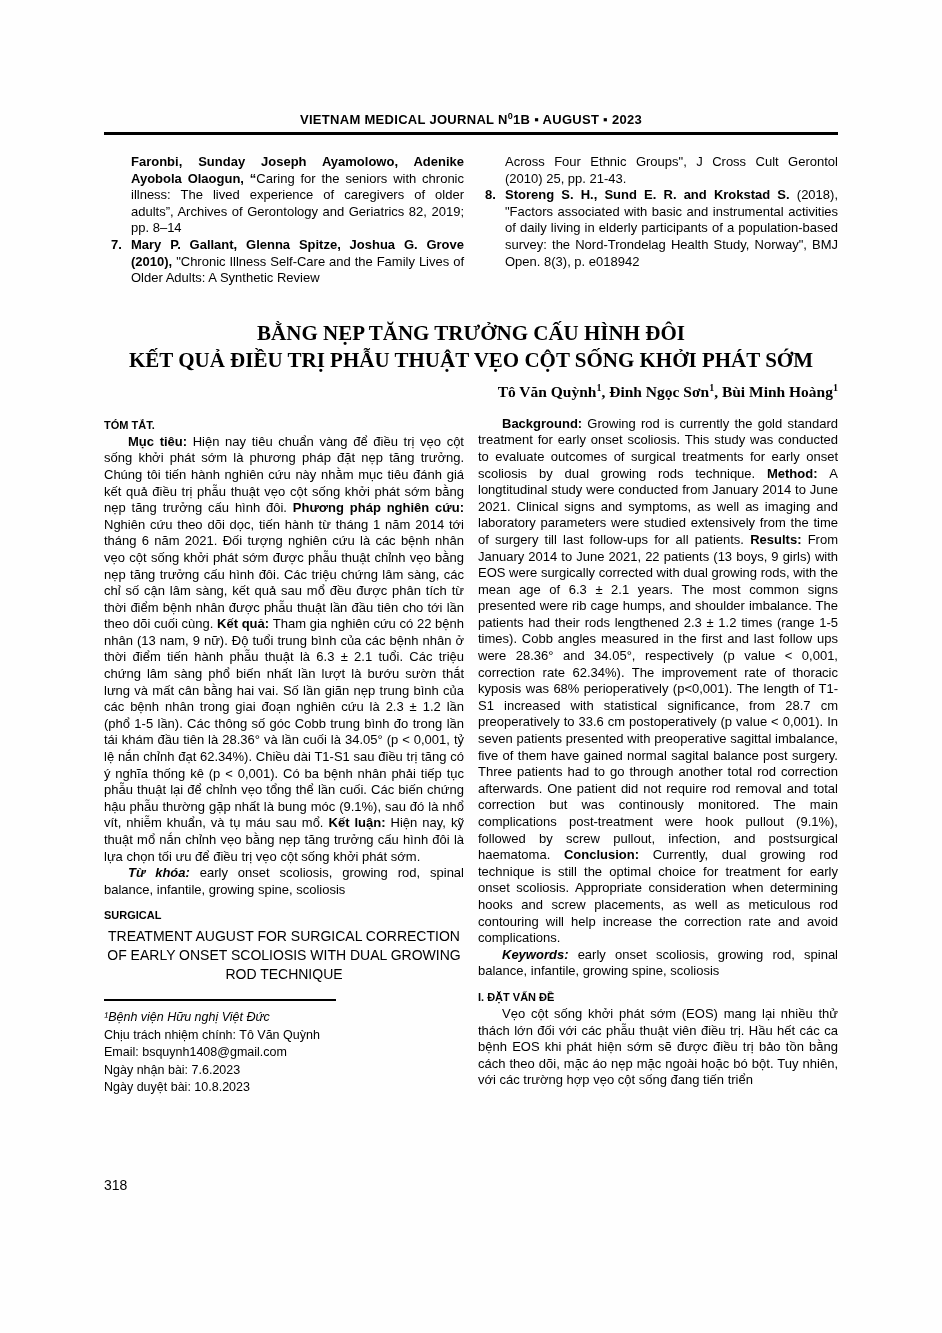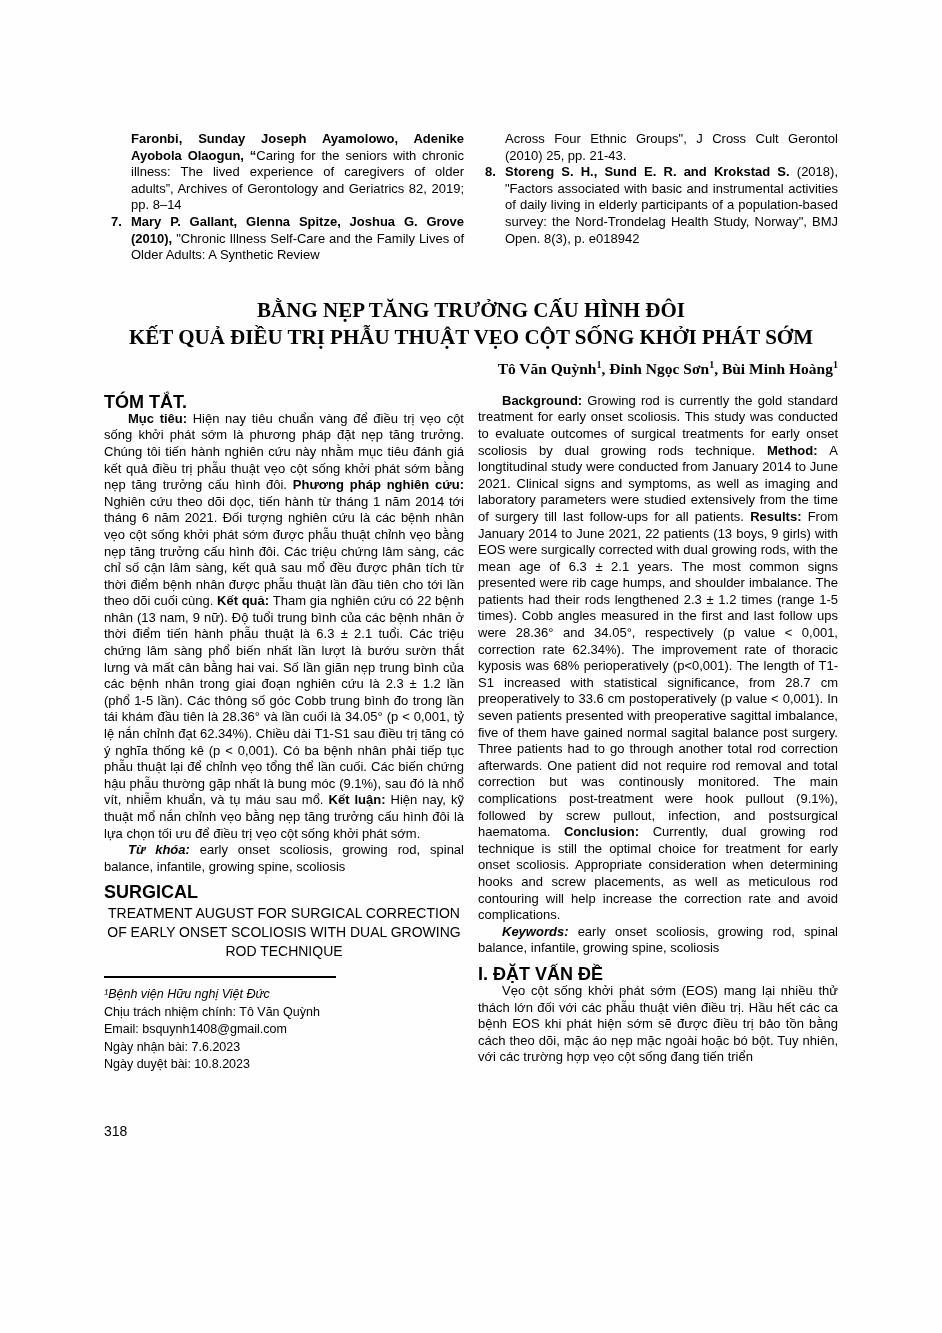--- a/index.html
+++ b/index.html
@@ -29,40 +29,41 @@
     font-weight:bold; font-size:21px; line-height:27px;
   }
   .authors {
     margin-top:9px; text-align:right;
     font-family:"Liberation Serif","DejaVu Serif",serif;
     font-weight:bold; font-size:15.5px;
   }
   .authors sup { font-size:10px; }
 
   .body-row { margin-top:15px; }
-  .section-heading { font-weight:bold; font-size:18px; line-height:18px; text-align:left; }
+  .section-heading { font-weight:bold; font-size:11px; line-height:18px; text-align:left; }
   .para { text-indent:24px; }
   sup { line-height:0; }
 
   .summary-title { text-align:center; font-size:14px; line-height:19px; margin-top:3px; text-indent:0; }
 
   .footnote-divider { border:none; border-top:2px solid #000; width:232px; margin:15px 0 0 0; }
   .footnote { margin-top:8px; font-size:12.5px; line-height:17.5px; text-align:left; }
   .footnote .affiliation { font-style:italic; }
 
   .intro-heading { margin-top:8px; }
 
-  .page-number { position:absolute; left:104px; top:1123px; font-size:14px; }
+  .page-number { position:absolute; left:104px; top:1177px; font-size:14px; }
 </style>
 </head>
 <body>
 
 <div class="page">
   <div class="content">
 
+    <div class="journal-header"><span>VIETNAM MEDICAL JOURNAL N</span><sup>0</sup><span>1B ▪ AUGUST ▪ 2023</span></div>
 
     <div class="refs-row">
       <div class="col">
         <div class="ref">
           <span class="ref-num"></span>
           <span><span style="font-weight: bold;">Faronbi, Sunday Joseph Ayamolowo, Adenike Ayobola Olaogun, “</span><span>Caring for the seniors with chronic illness: The lived experience of caregivers of older adults”, Archives of Gerontology and Geriatrics 82, 2019; pp. 8–14</span></span>
         </div>
         <div class="ref">
           <span class="ref-num">7.</span>
           <span><span style="font-weight: bold;">Mary P. Gallant, Glenna Spitze, Joshua G. Grove (2010),</span><span> "Chronic Illness Self-Care and the Family Lives of Older Adults: A Synthetic Review</span></span>

